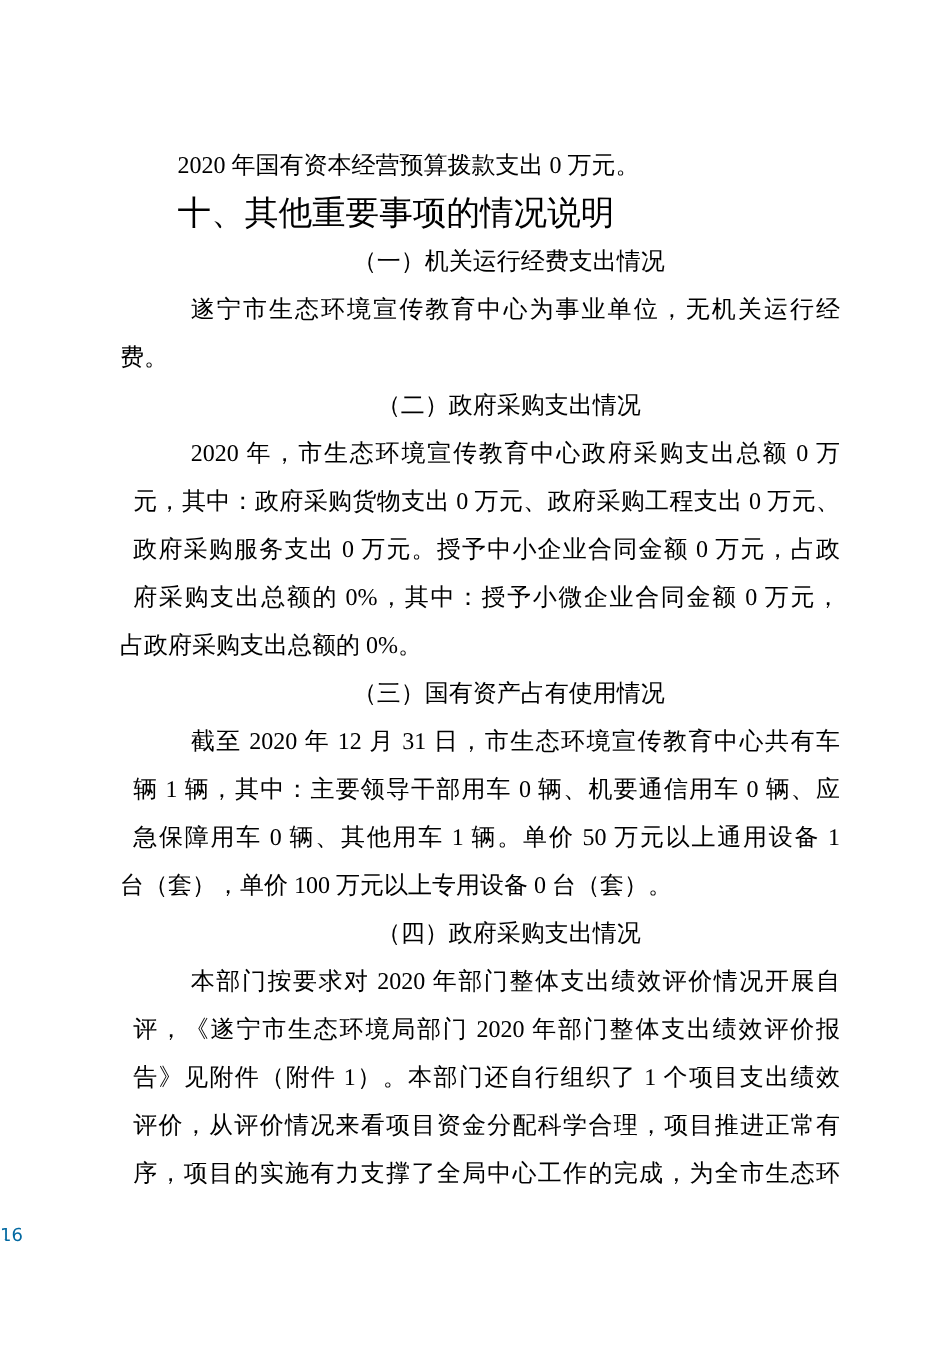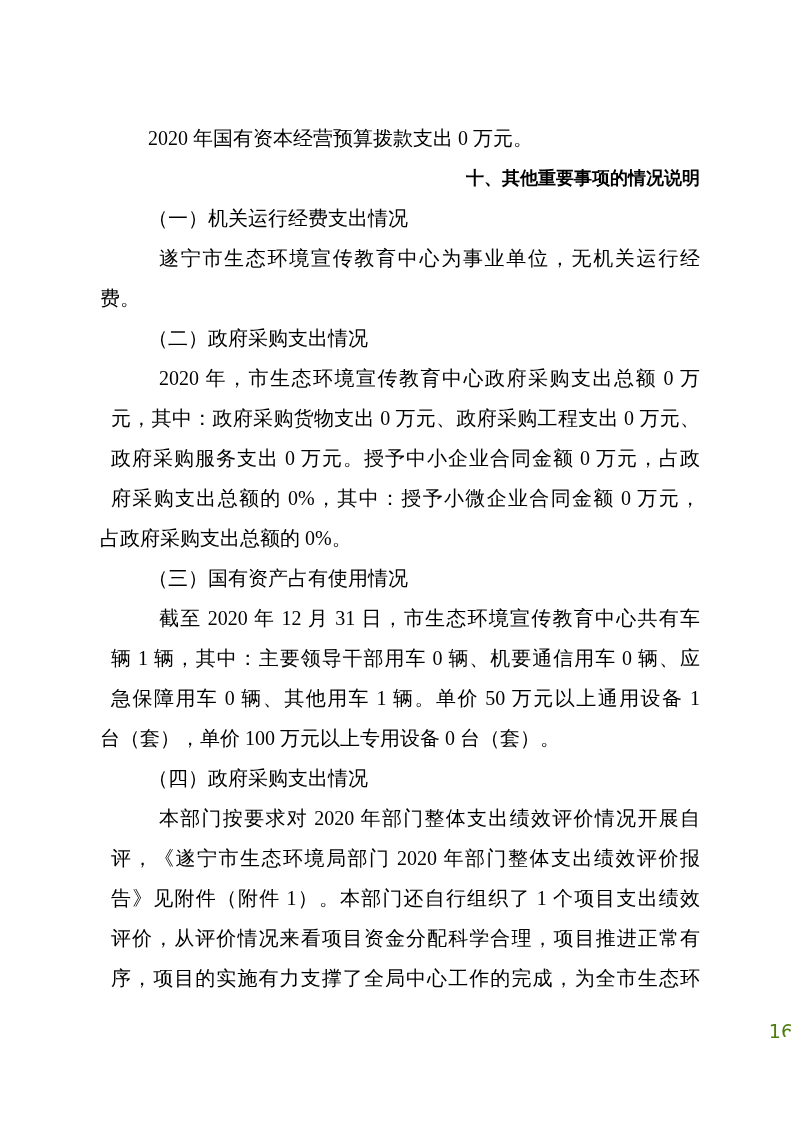--- a/index.html
+++ b/index.html
@@ -33,37 +33,37 @@
   .line.indent {
     padding-left: 48px;
   }
   .line.fill {
     text-align: justify;
     text-align-last: justify;
     margin-left: 11px;
   }
   .line.heading {
     font-family: "Liberation Sans", "DejaVu Sans", sans-serif;
-    font-weight: 700;
-    font-size: 18px;
-    text-align: right;
+    font-weight: 400;
+    font-size: 28px;
   }
   .line.subheading {
     font-family: "Liberation Serif", "DejaVu Serif", serif;
     font-size: 20px;
+    text-align: center;
   }
   .page-number {
     position: absolute;
     top: 1020px;
     left: 0;
     width: 793px;
-    text-align: right;
+    text-align: left;
     font-family: "DejaVu Sans", sans-serif;
-    font-size: 19px;
-    color: #4d7c0f;
+    font-size: 15px;
+    color: #0369a1;
   }
 </style>
 </head>
 <body>
 
 <div class="page">
   <div class="text-block" id="text-block">
       <div class="line body indent">2020 年国有资本经营预算拨款支出 0 万元。</div>
       <div class="line heading indent">十、其他重要事项的情况说明</div>
       <div class="line subheading indent">（一）机关运行经费支出情况</div>

